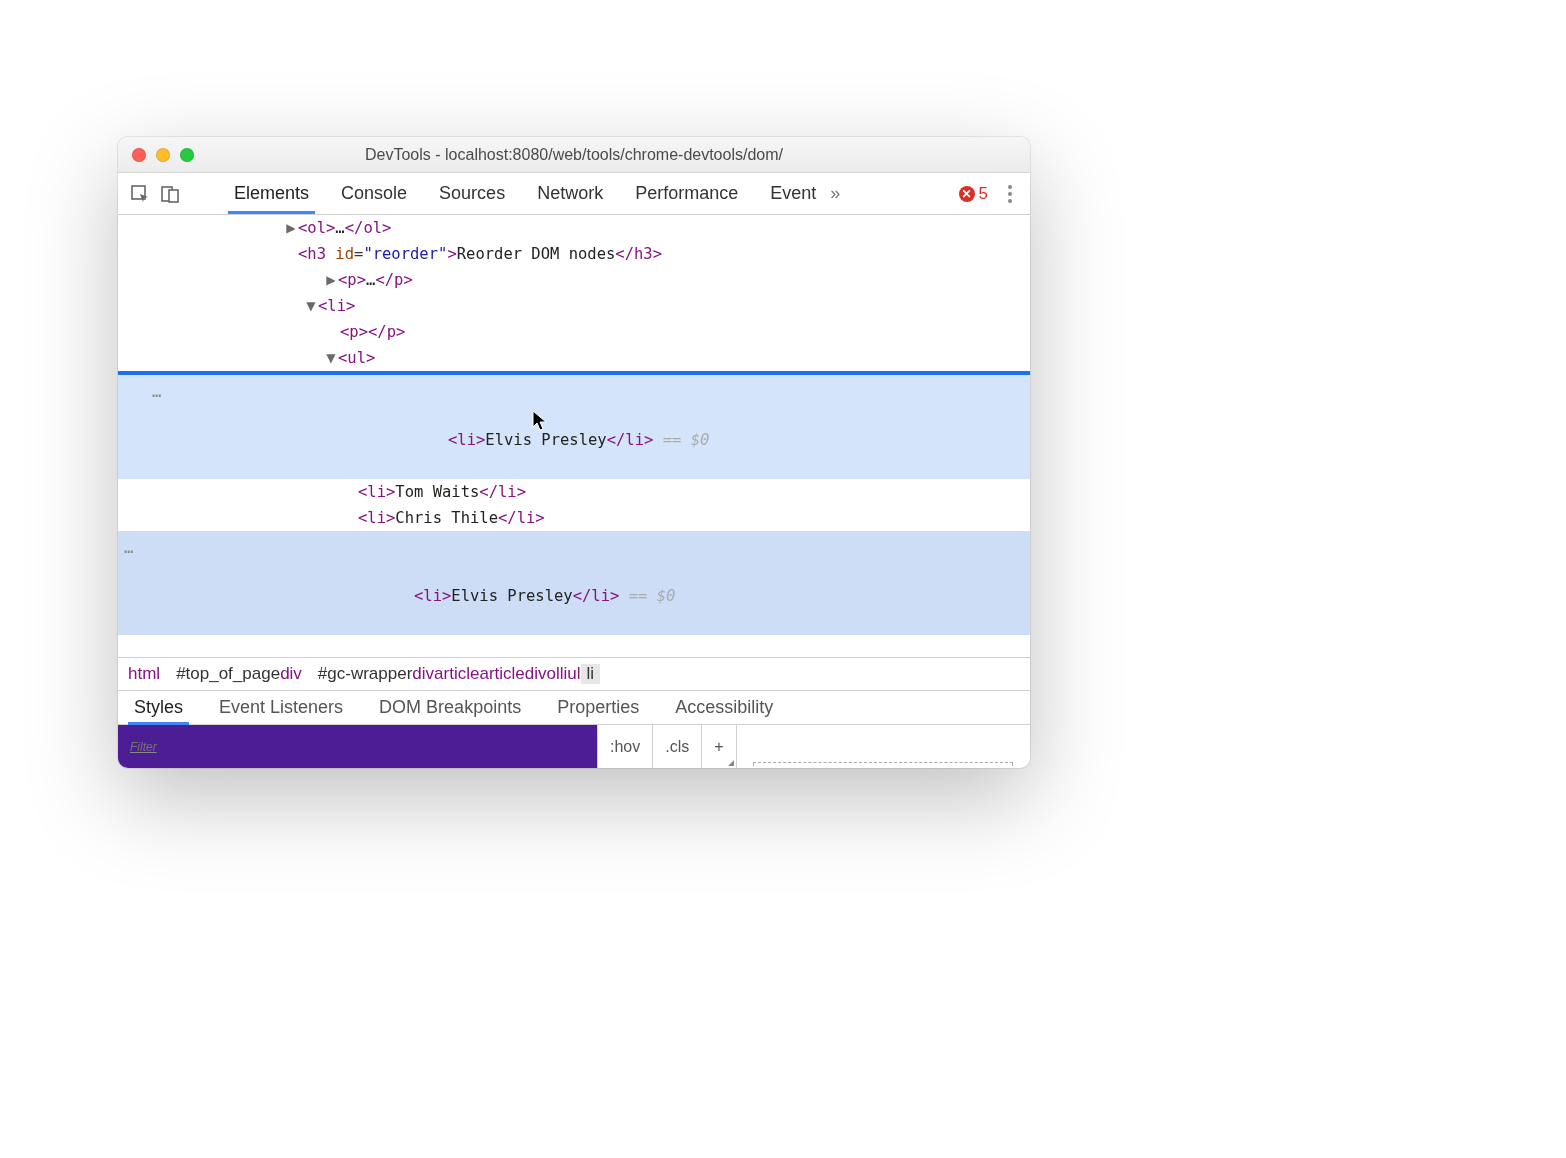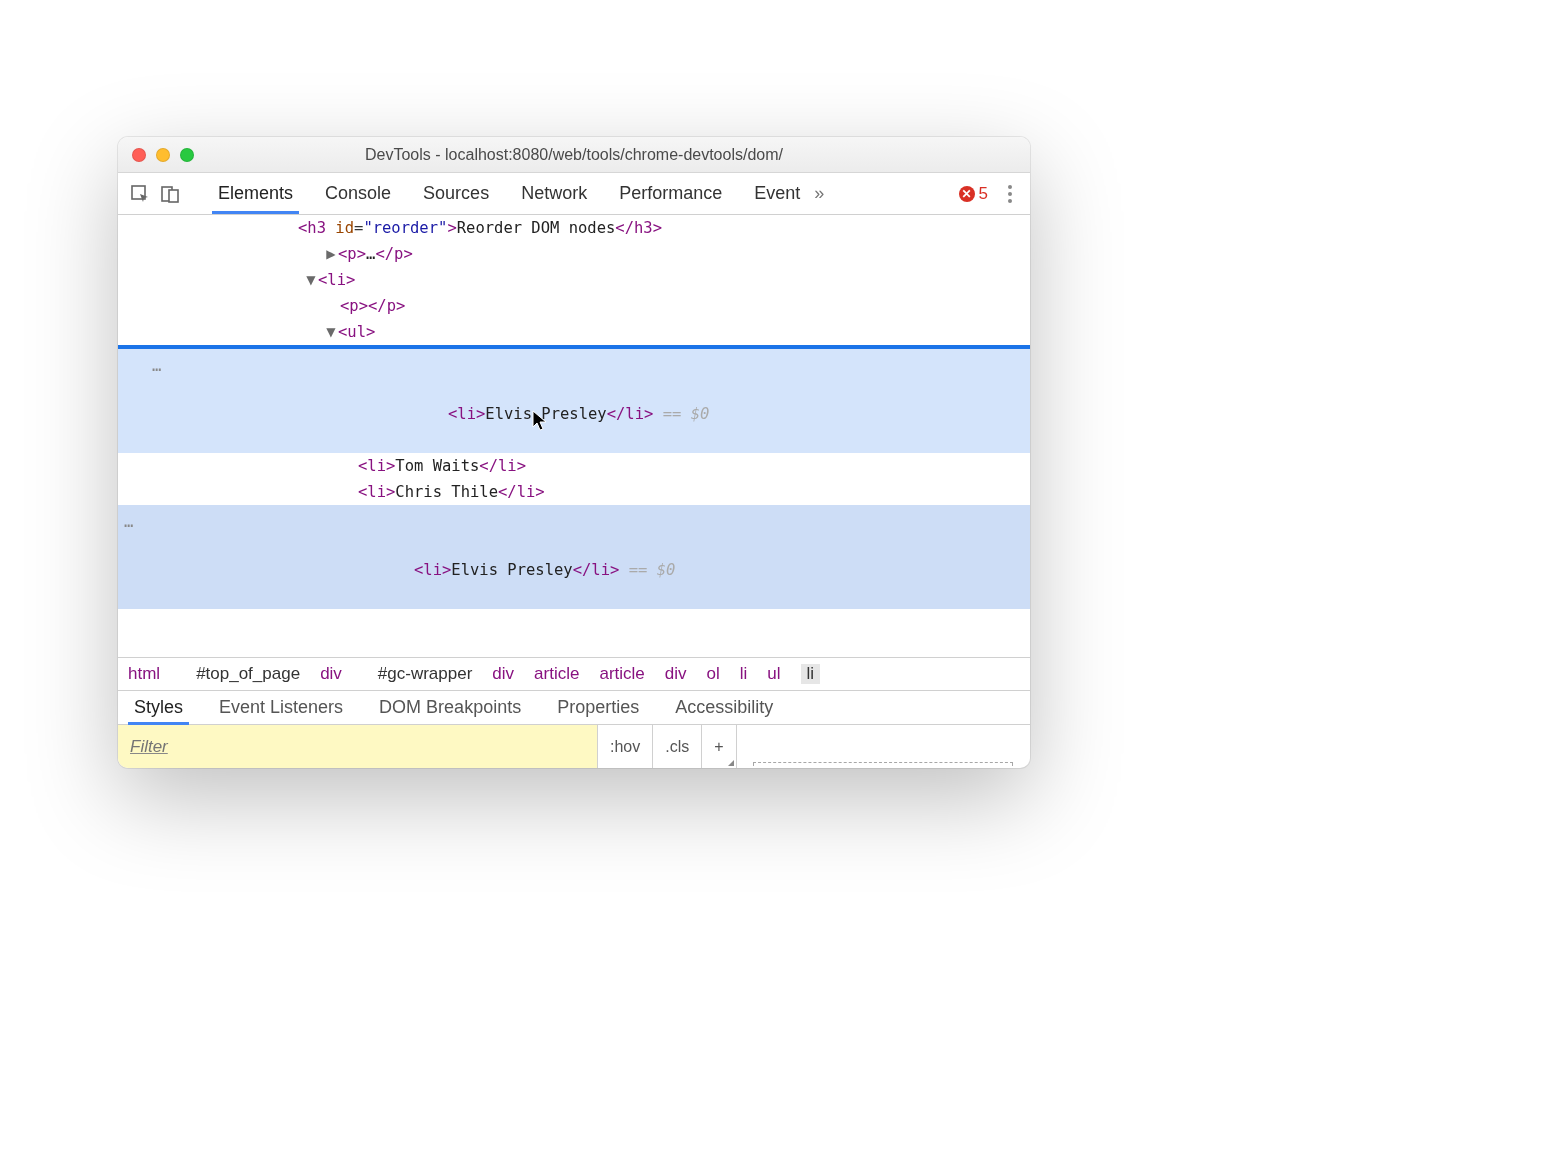--- a/index.html
+++ b/index.html
@@ -57,21 +57,21 @@
     gap: 6px;
   }
   .tbicon {
     width: 24px; height: 24px;
     display: flex; align-items: center; justify-content: center;
     color: #5a5a5a;
   }
   .tabs {
     display: flex;
     gap: 28px;
-    margin-left: 28px;
+    margin-left: 44px;
     font-size: 18px;
     color: #333;
     align-items: center;
     height: 100%;
   }
   .tab { position: relative; padding: 0 2px; cursor: default;}
   .tab.active { color: #222; }
   .tab.active::after {
     content: "";
     position: absolute;
@@ -136,21 +136,21 @@
   .cursor-arrow {
     position:absolute;
     width:16px;height:22px;
     pointer-events:none;
   }
 
   .crumbbar {
     border-top: 1px solid #d0d0d0;
     font-size: 17px;
     padding: 6px 10px;
-    display: flex; gap: 20px;
+    display: flex; 
     color: #881280;
   }
   .crumb.plain { color:#333;margin-left:16px; }
   .crumb.sel {
     background: #e6e6e6;
     border-radius: 0;
     padding: 0 6px;
     color:#333;
   }
 
@@ -171,25 +171,25 @@
     border-top: 1px solid #d0d0d0;
     display: flex;
     align-items: stretch;
     height: 44px;
   }
   .filterinput {
     flex: 0 0 480px;
     border: none;
     border-right: 1px solid #d0d0d0;
     padding: 0 12px;
-    font-size: 17px;
+    font-size: 12px;
     outline: none;
     font-style: italic;
     color: #888;
-    background: #fef9c3;
+    background: #4c1d95;
     text-decoration: underline;
   }
   .fbtn {
     border-right: 1px solid #d0d0d0;
     display:flex;align-items:center;justify-content:center;
     padding:0 12px;
     font-family: Liberation Sans, sans-serif;
     font-size:16px;
     color:#555;
   }
@@ -249,20 +249,21 @@
       <span>5</span>
     </div>
     <div class="kebab">
         <span></span>
         <span></span>
         <span></span>
       </div>
   </div>
 
   <div class="domtree">
+    <div class="line"><span class="indent" style="width:166px"></span><span class="caret">▶</span><span class="punct">&lt;</span><span class="tagname">ol</span><span class="punct">&gt;</span><span class="text">…</span><span class="punct">&lt;/</span><span class="tagname">ol</span><span class="punct">&gt;</span></div>
 
     <div class="line"><span class="indent" style="width:180px"></span><span class="punct">&lt;</span><span class="tagname">h3</span> <span class="attrname">id</span><span class="attreq">=</span><span class="attrval">"reorder"</span><span class="punct">&gt;</span><span class="text">Reorder DOM nodes</span><span class="punct">&lt;/</span><span class="tagname">h3</span><span class="punct">&gt;</span></div>
 
 
     <div class="line"><span class="indent" style="width:206px"></span><span class="caret">▶</span><span class="punct">&lt;</span><span class="tagname">p</span><span class="punct">&gt;</span><span class="text">…</span><span class="punct">&lt;/</span><span class="tagname">p</span><span class="punct">&gt;</span></div>
 
     <div class="line"><span class="indent" style="width:186px"></span><span class="caret">▼</span><span class="punct">&lt;</span><span class="tagname">li</span><span class="punct">&gt;</span></div>
 
     <div class="line"><span class="indent" style="width:222px"></span><span class="punct">&lt;</span><span class="tagname">p</span><span class="punct">&gt;</span><span class="punct">&lt;/</span><span class="tagname">p</span><span class="punct">&gt;</span></div>
 

